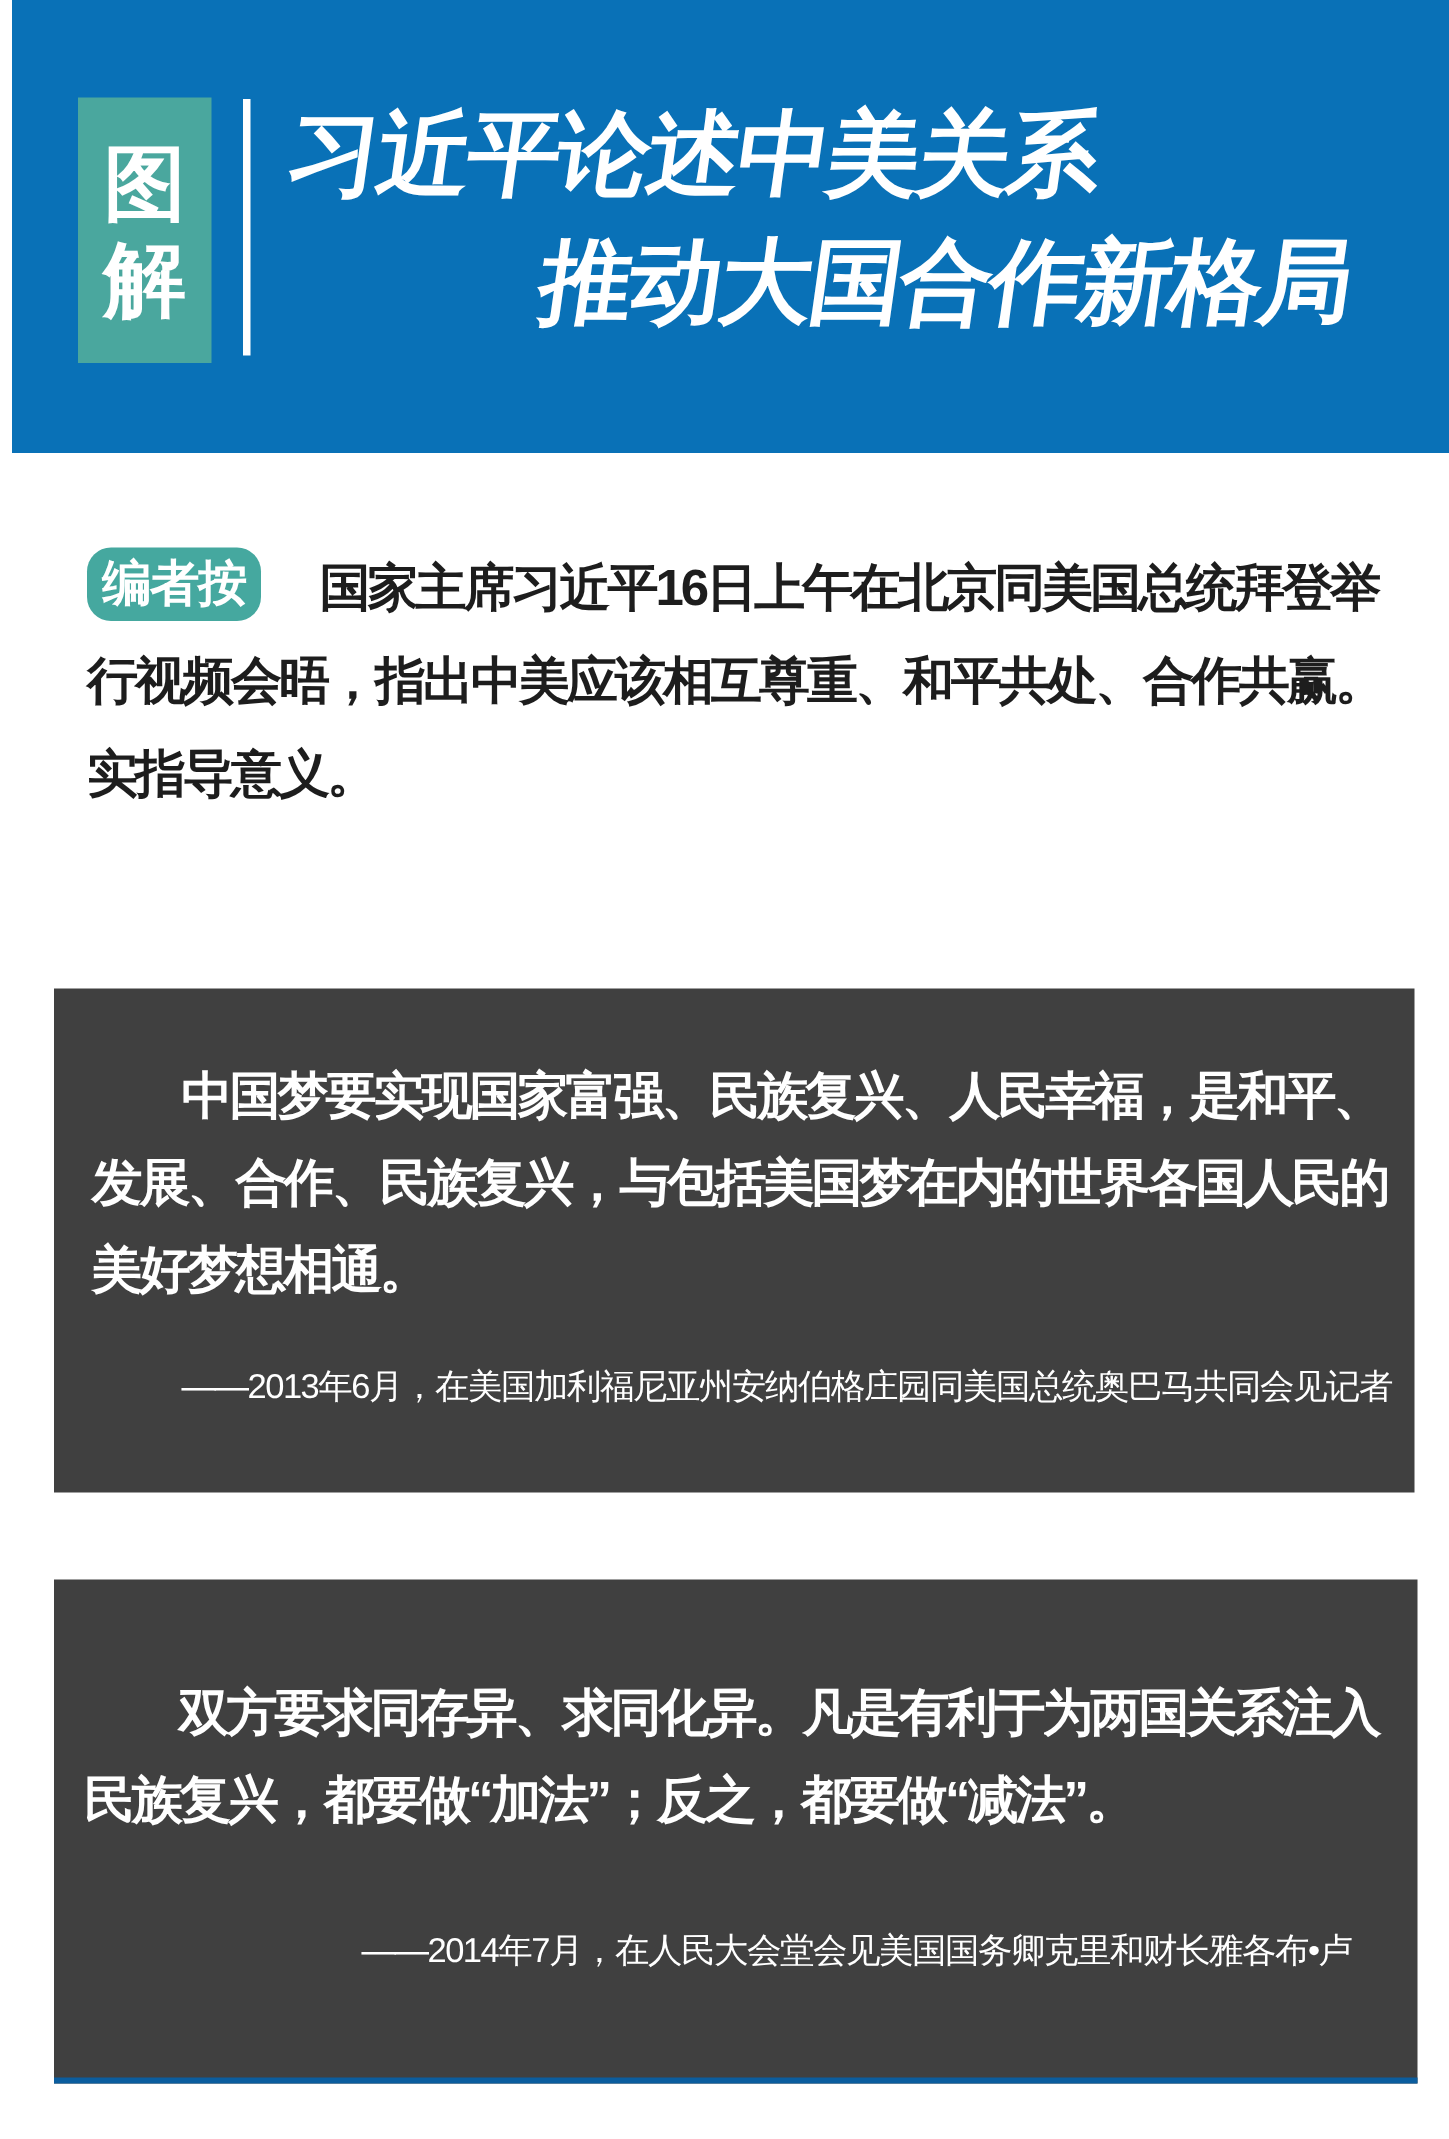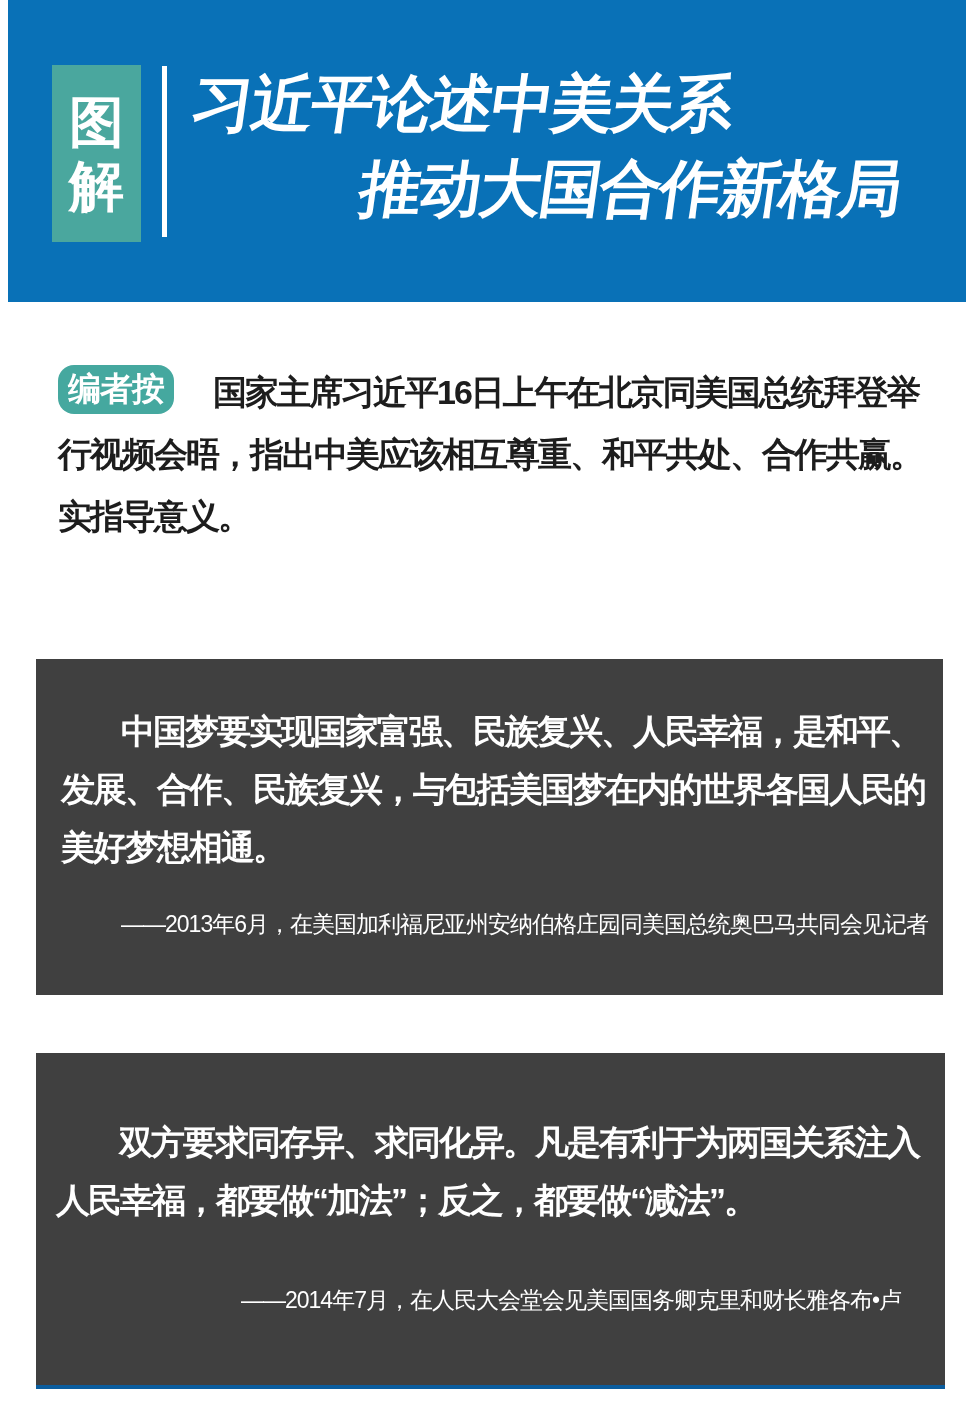--- a/index.html
+++ b/index.html
@@ -157,17 +157,17 @@
 
   <div class="quote-box box1">
     <div class="quote-line l0">中国梦要实现国家富强、民族复兴、人民幸福，是和平、</div>
     <div class="quote-line l1">发展、合作、民族复兴，与包括美国梦在内的世界各国人民的</div>
     <div class="quote-line l2">美好梦想相通。</div>
     <div class="quote-attribution">——2013年6月，在美国加利福尼亚州安纳伯格庄园同美国总统奥巴马共同会见记者</div>
   </div>
 
   <div class="quote-box box2">
     <div class="quote-line l0">双方要求同存异、求同化异。凡是有利于为两国关系注入</div>
-    <div class="quote-line l1">人民幸福，都要做“加法”；反之，都要做“减法”。</div>
+    <div class="quote-line l1">民族复兴，都要做“加法”；反之，都要做“减法”。</div>
     <div class="quote-attribution">——2014年7月，在人民大会堂会见美国国务卿克里和财长雅各布•卢</div>
   </div>
 
 </div>
 
 </body></html>

